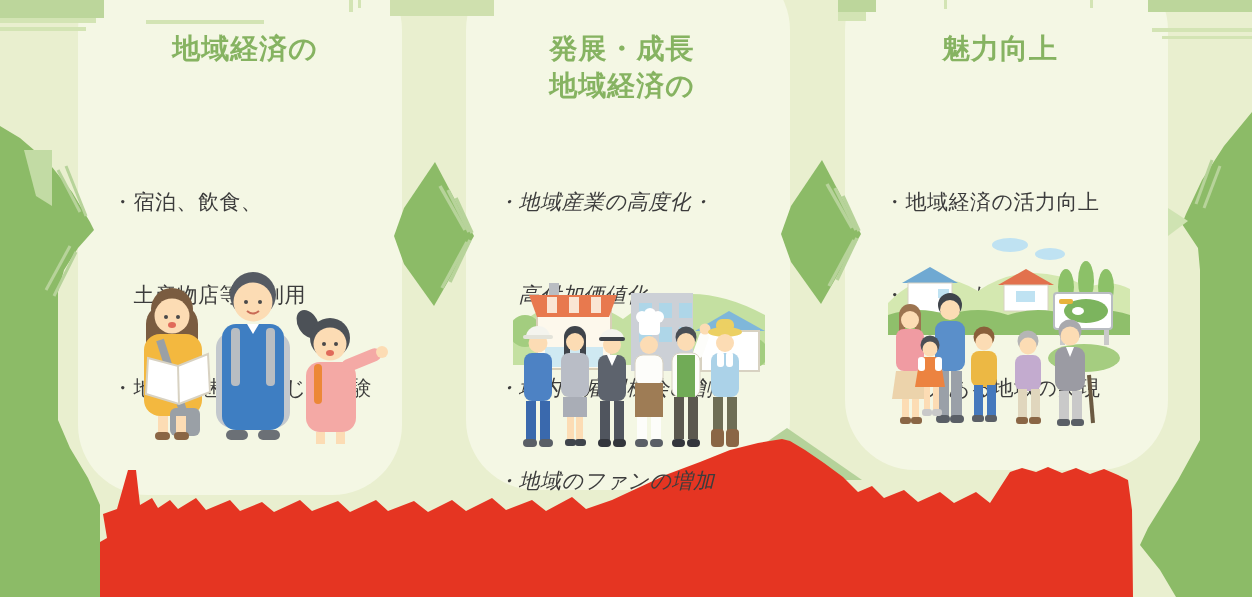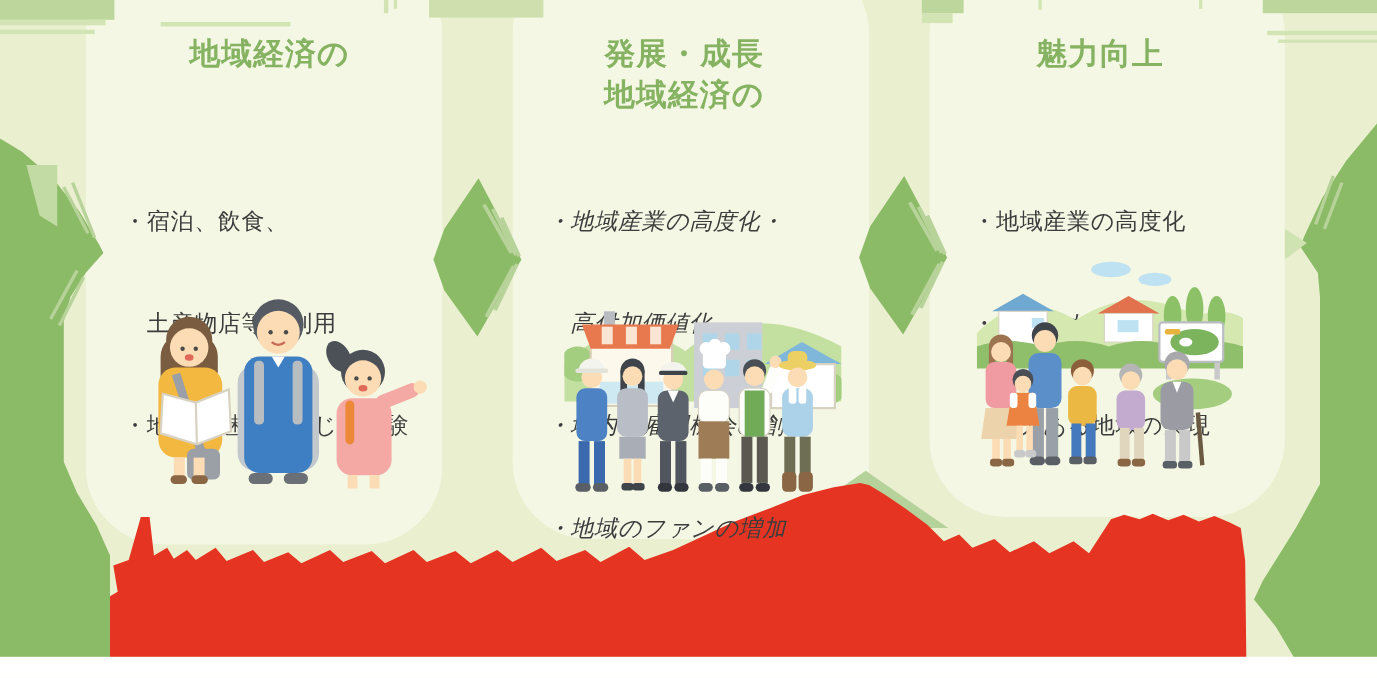--- a/index.html
+++ b/index.html
@@ -118,21 +118,21 @@
     <div>・地域産業の高度化・</div>
     <div>　高付加価値化</div>
     <div>・域内の雇用機会の創出</div>
     <div>・地域のファンの増加</div>
   </div>
 
   <div class="panel-title" style="left:840px;top:30px;">
     <div>魅力向上</div>
   </div>
   <div class="bullets" style="left:884px;top:124px;">
-    <div>・地域産業の高度化</div>
+    <div>・地域経済の活力向上</div>
     <div>・住民にも観光客にも</div>
     <div>　魅力ある地域の実現</div>
   </div>
 
   <svg class="illo" style="left:118px;top:262px;" width="272" height="186" viewBox="0 0 272 186">
 
     <g>
       <rect x="98" y="70" width="74" height="96" rx="16" fill="#c3c8cd"></rect>
       <rect x="104" y="62" width="62" height="106" rx="14" fill="#3e7ec2"></rect>
       <rect x="113" y="66" width="9" height="58" rx="4" fill="#b8bdc2"></rect>

